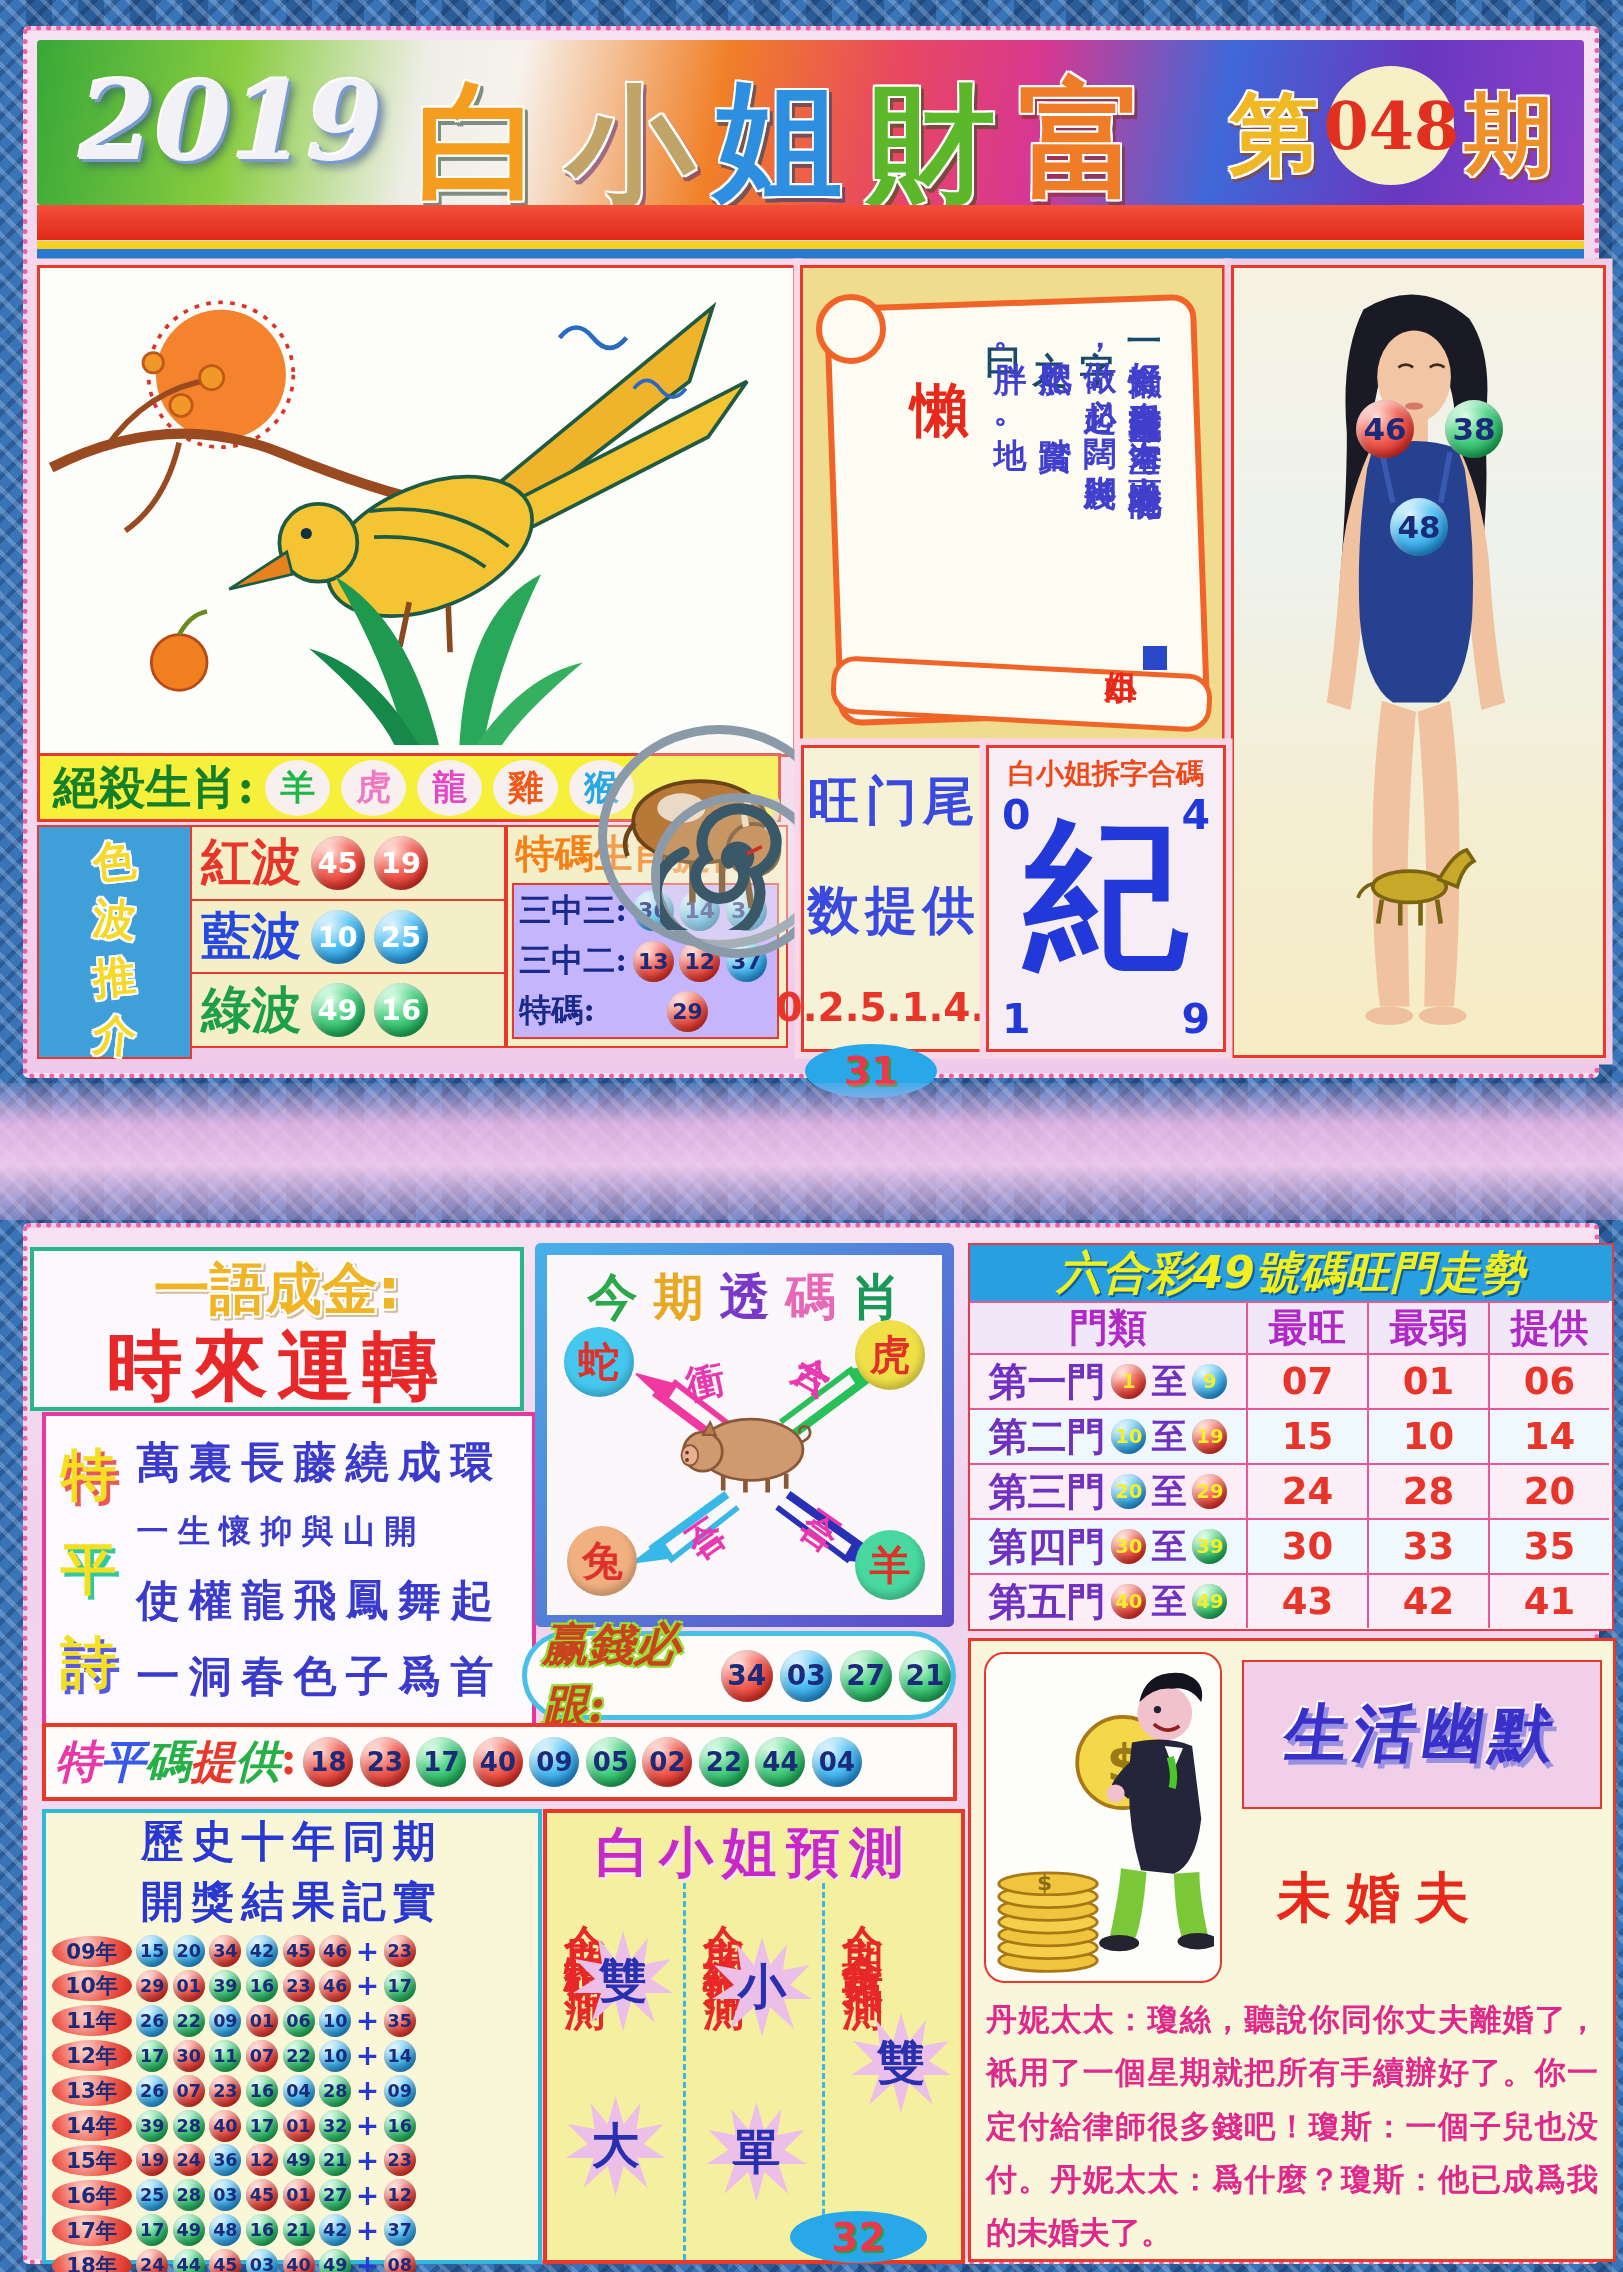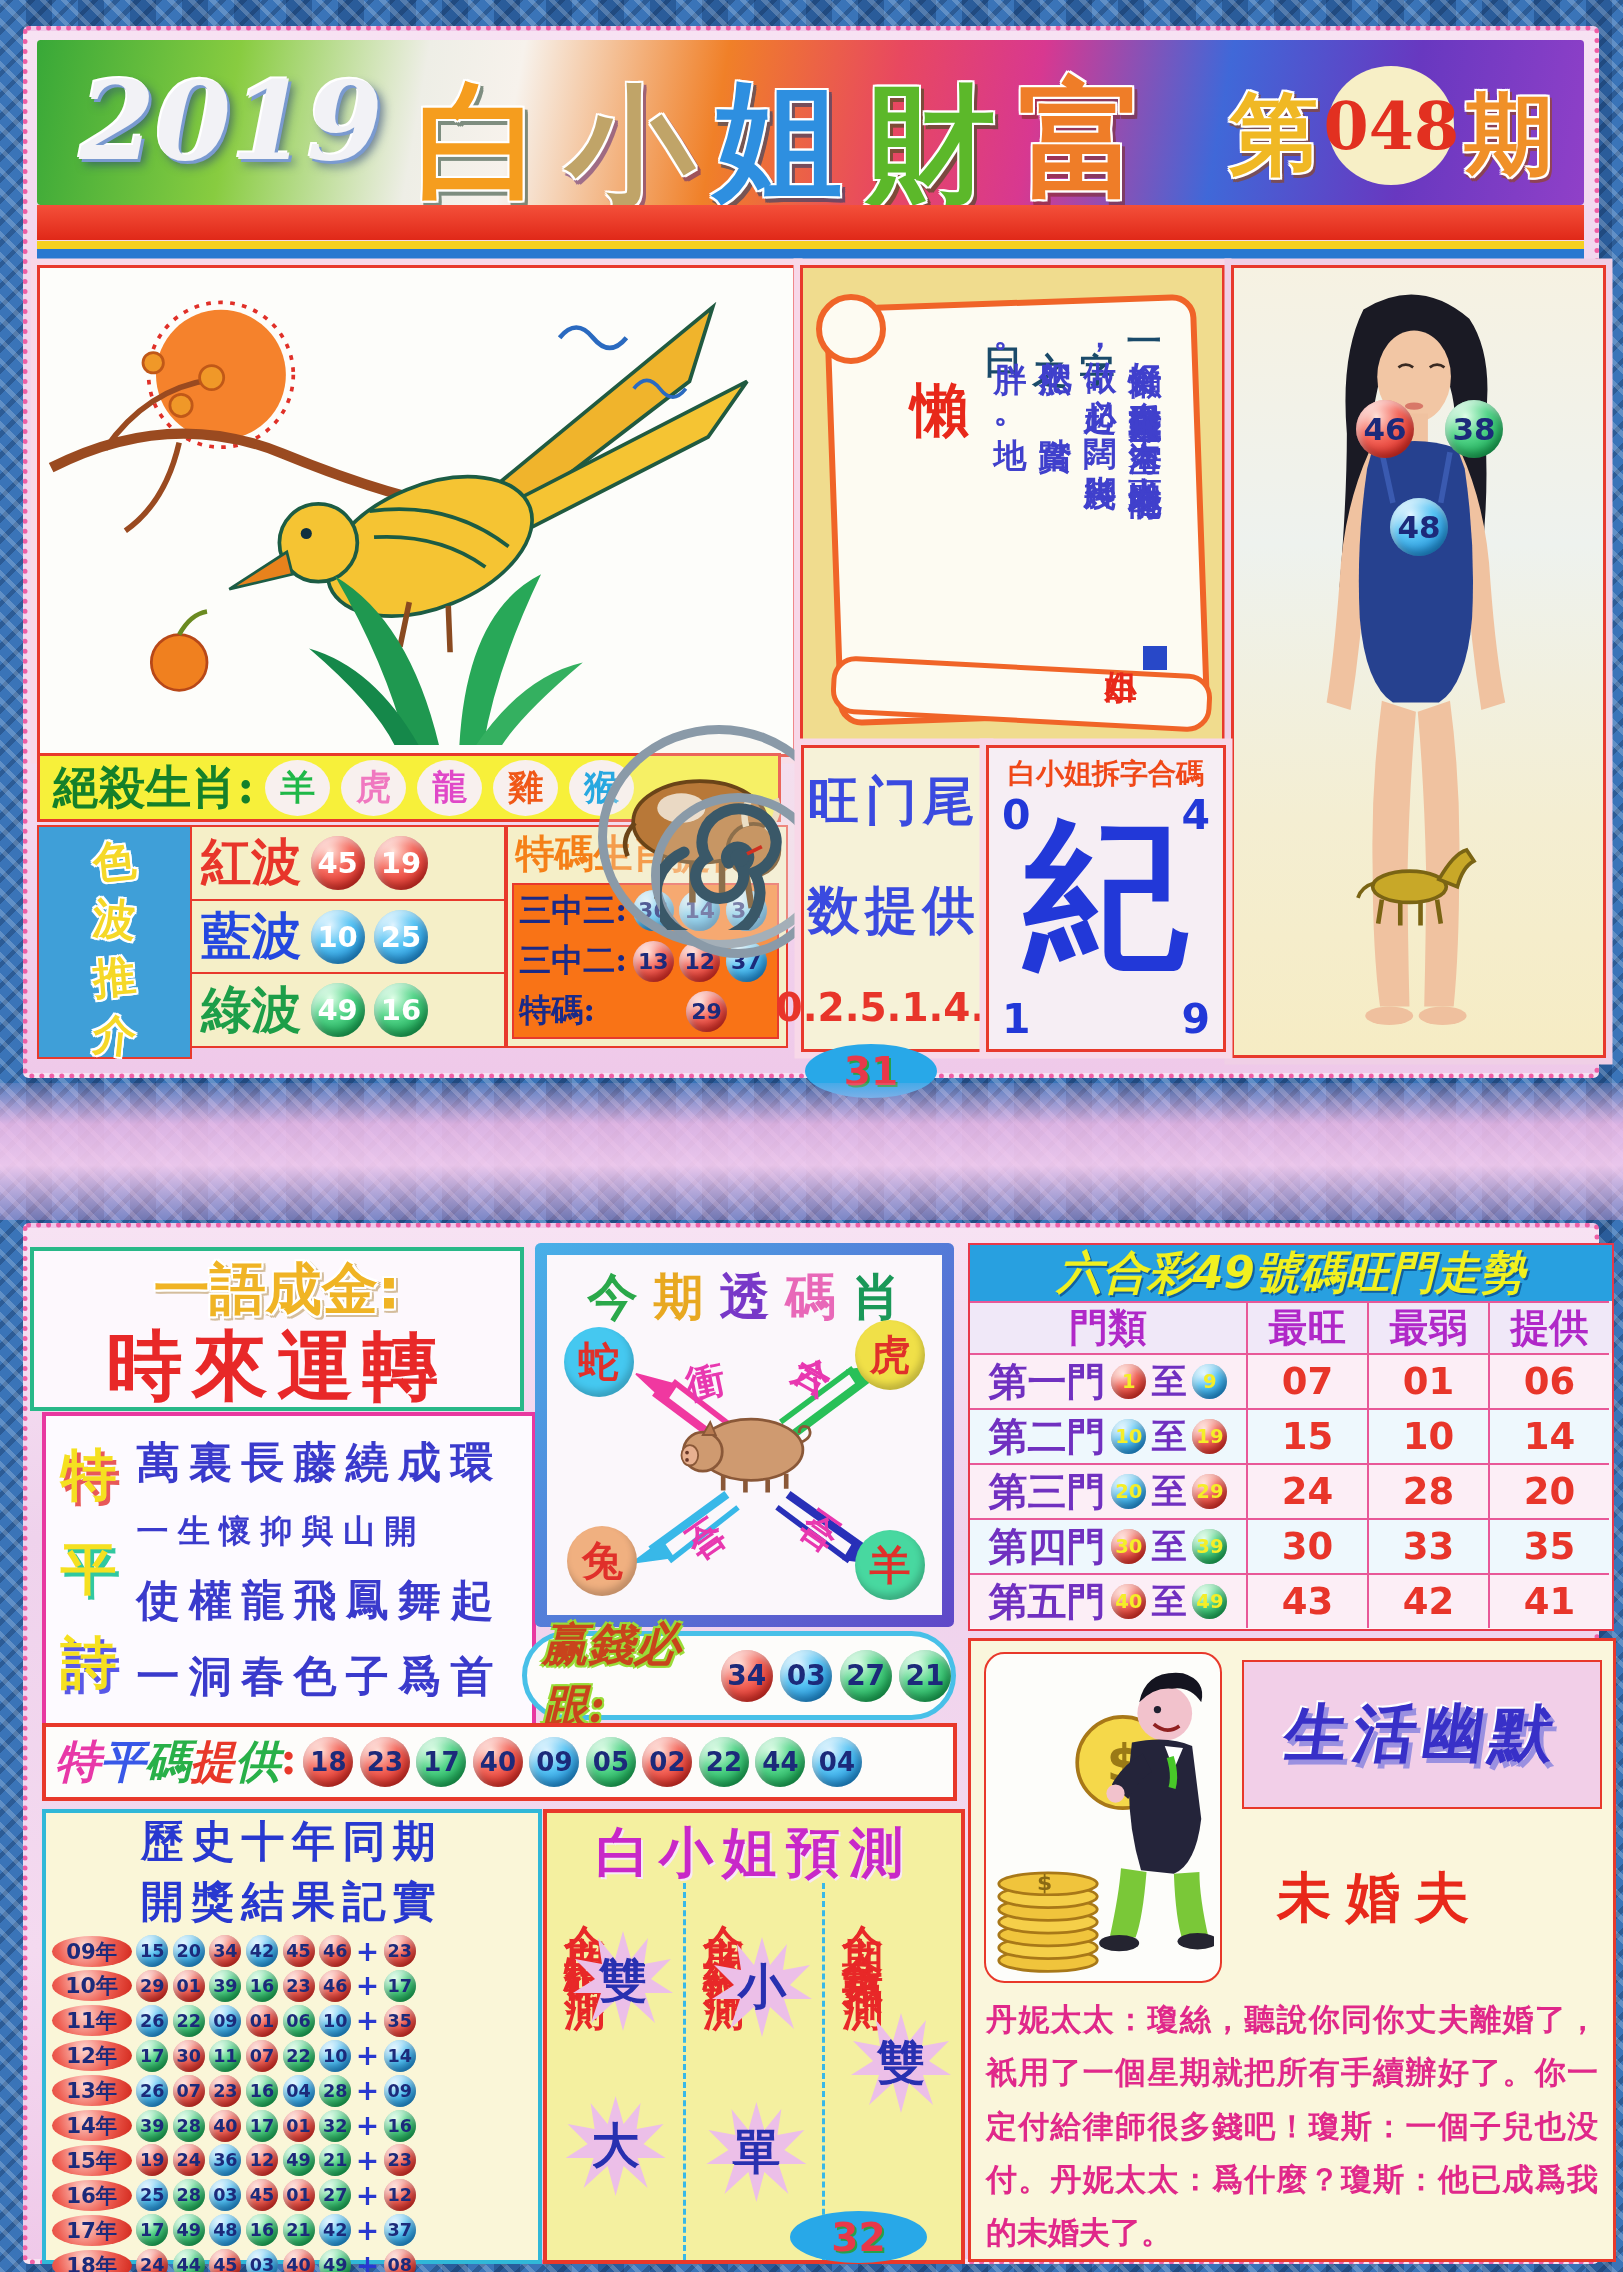--- a/index.html
+++ b/index.html
@@ -174,34 +174,34 @@
       <div class="flex" style="flex:1;gap:9.3px;padding-left:9.3px">
         <span class="serif" style="font-size: 50px; font-weight: bold; color: rgb(29, 158, 72);">綠波</span>
         <span class="ball s58 wb" data-color="green">49</span>
         <span class="ball s58 wb" data-color="green">16</span>
       </div>
     </div>
 
     <div class="abs" style="left:478px;top:794px;width:278px;height:219px;border:2.8px solid #e8392c;background:#f5efc8">
       <div style="height:54px;display:flex;align-items:center;justify-content:flex-start;padding-left:7.4px;
            font-size:39px;font-weight:bold;color:#f58018;font-family:'DejaVu Serif',serif">特碼生肖提供</div>
-      <div class="abs" style="left:3.7px;top:56px;width:267px;height:156px;background:#f97316;border:2.8px solid #e8392c;padding:3.7px 5.6px;box-sizing:border-box;display:flex;flex-direction:column;justify-content:space-between">
+      <div class="abs" style="left:3.7px;top:56px;width:267px;height:156px;background:#c4b5fd;border:2.8px solid #e8392c;padding:3.7px 5.6px;box-sizing:border-box;display:flex;flex-direction:column;justify-content:space-between">
         <div class="flex" style="gap:5.6px">
           <span class="serif" style="font-size:32px;font-weight:bold;color:#1a2a88">三中三:</span>
           <span class="ball s44" data-color="blue">36</span>
           <span class="ball s44" data-color="blue">14</span>
           <span class="ball s44" data-color="blue">31</span>
         </div>
         <div class="flex" style="gap:5.6px">
           <span class="serif" style="font-size:32px;font-weight:bold;color:#1a2a88">三中二:</span>
           <span class="ball s44" data-color="red">13</span>
           <span class="ball s44" data-color="red">12</span>
           <span class="ball s44" data-color="blue">37</span>
         </div>
-        <div class="flex" style="gap:21px">
+        <div class="flex" style="gap:2px">
           <span class="serif" style="font-size:32px;font-weight:bold;color:#1a2a88">特碼:</span>
           <span class="ball s44" style="margin-left:70px" data-color="red">29</span>
         </div>
       </div>
     </div>
 
     <div class="ring" style="left:570px;top:694px;width:224px;height:206px">
       <svg width="206" height="187" viewBox="0 0 222 202">
         <ellipse cx="100" cy="95" rx="72" ry="44" fill="#b87838" stroke="#6a4418" stroke-width="4"></ellipse>
         <ellipse cx="80" cy="80" rx="26" ry="16" fill="#ead9c4"></ellipse>

